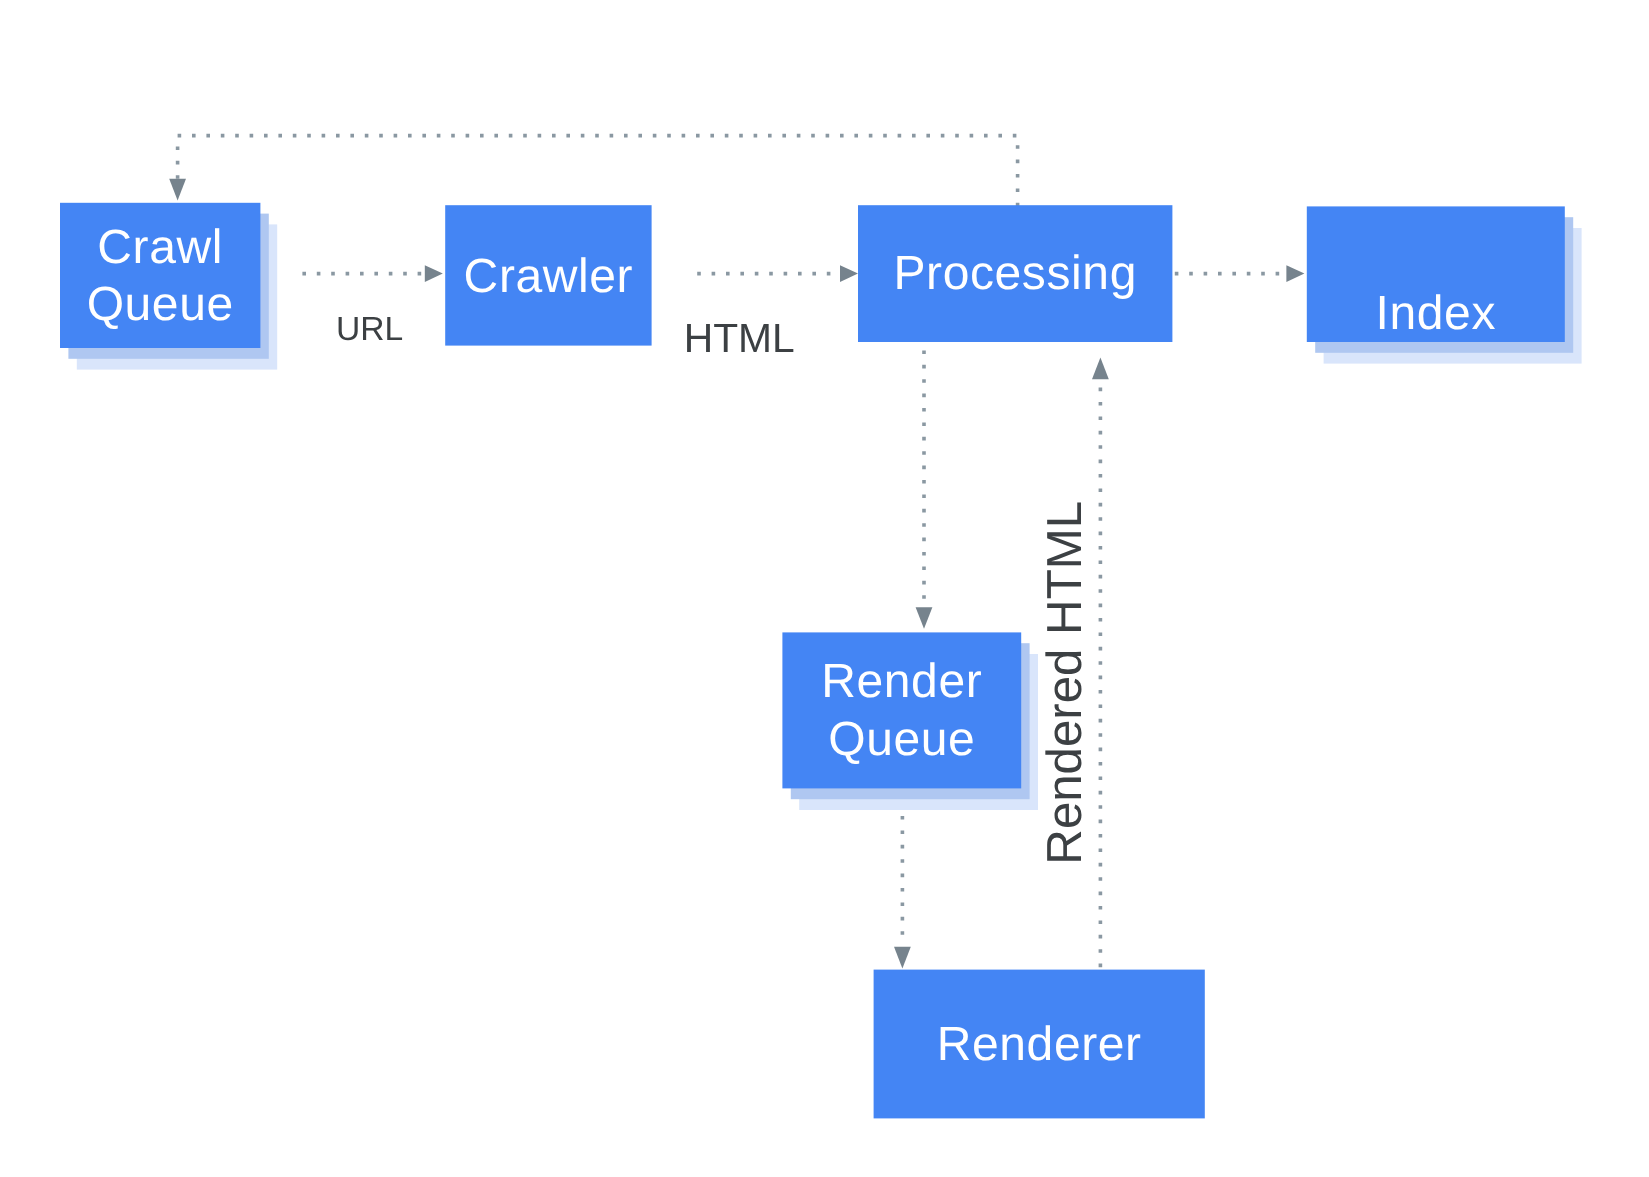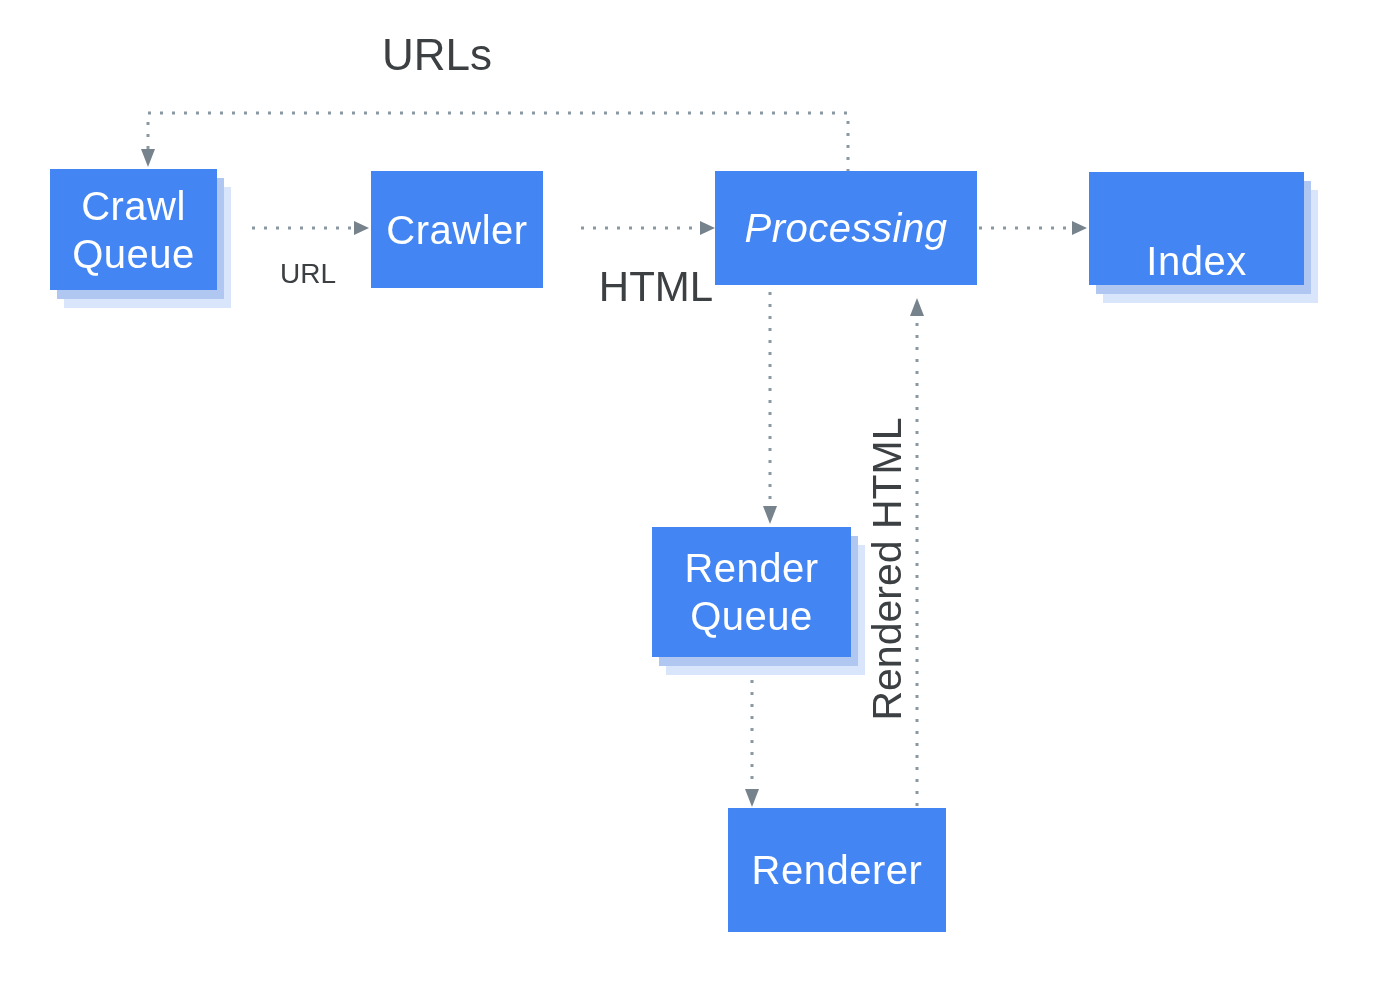--- a/index.html
+++ b/index.html
@@ -39,33 +39,33 @@
     display: flex; align-items: center; justify-content: center;
     text-align: center;
     font-size: 40px; font-weight: 500; line-height: 1.2;
     letter-spacing: 0.5px;
   }
   .node.stacked {
     box-shadow: 7px 9px 0 var(--shadow-inner), 14px 18px 0 var(--shadow-outer);
   }
   #node-crawl-queue  { left: 50px;   top: 169px; width: 167px; height: 121px; }
   #node-crawler      { left: 371px;  top: 171px; width: 172px; height: 117px; }
-  #node-processing   { left: 715px;  top: 171px; width: 262px; height: 114px; font-style: italic; }
+  #node-processing   { left: 715px;  top: 171px; width: 262px; height: 114px; }
   #node-index        { left: 1089px; top: 172px; width: 215px; height: 113px; align-items: flex-end; }
   #node-render-queue { left: 636px;  top: 527px; width: 199px; height: 130px; margin-left: 16px; }
-  #node-renderer     { left: 728px;  top: 808px; width: 218px; height: 124px; }
+  #node-renderer     { left: 728px;  top: 808px; width: 276px; height: 124px; }
   .edge-label {
     position: absolute;
     color: var(--label-text);
     white-space: nowrap;
     font-weight: 400;
   }
   #label-urls { left: 437px; top: 30px;  font-size: 44px; transform: translateX(-50%); }
   #label-url  { left: 308px; top: 258px; font-size: 28px; transform: translateX(-50%); }
-  #label-html { left: 656px; top: 263px; font-size: 42px; transform: translateX(-50%); }
+  #label-html { left: 616px; top: 263px; font-size: 34px; transform: translateX(-50%); }
   #label-rendered-html {
     left: 887px; top: 569px; font-size: 41px;
     transform: translate(-50%, -50%) rotate(-90deg);
   }
 </style>
 </head>
 <body>
 
 <div class="stage">
 
@@ -110,21 +110,20 @@
   </div>
 
   <div class="node stacked" id="node-render-queue">
     <span>Render Queue</span>
   </div>
 
   <div class="node" id="node-renderer">
     <span>Renderer</span>
   </div>
 
-  <div class="edge-label" id="label-urls">URLs</div>
 
   <div class="edge-label" id="label-url">URL</div>
 
   <div class="edge-label" id="label-html">HTML</div>
 
   <div class="edge-label" id="label-rendered-html">Rendered HTML</div>
 
 </div>
 
 </body></html>

